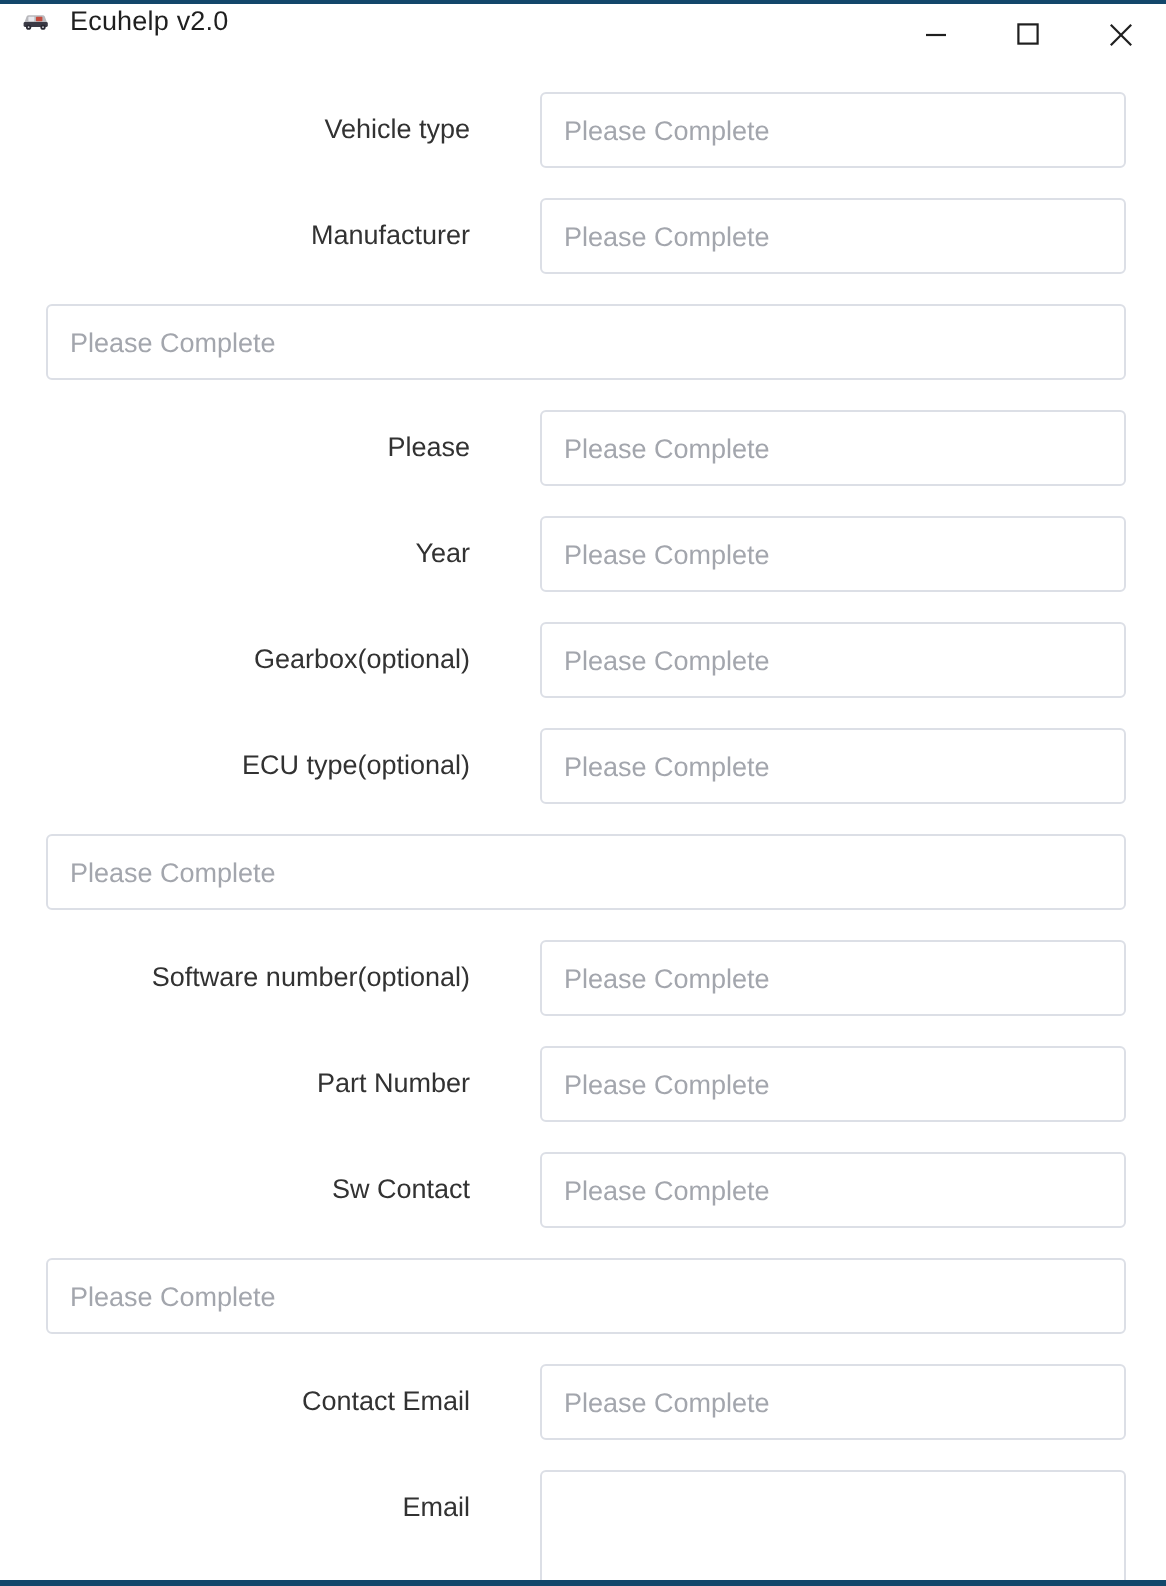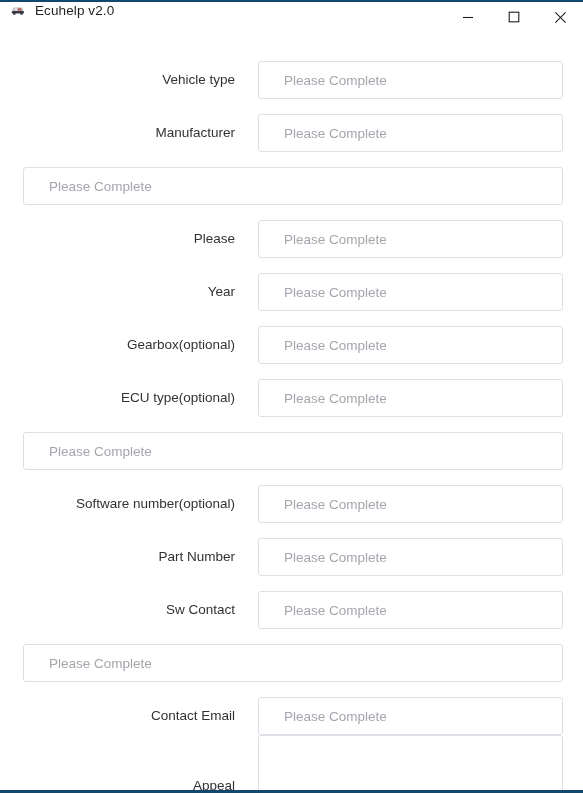--- a/index.html
+++ b/index.html
@@ -74,23 +74,24 @@
   }
   .win-btn svg { display: block; }
 
   
   .form {
     position: relative;
     padding-top: 14px;
   }
   .form-row {
     display: flex;
-    align-items: flex-end;
+    align-items: flex-start;
     height: 53px;
     box-sizing: border-box;
+    gap: 12px;
   }
   .form-row.appeal-row {
     height: auto;
   }
   .form-label {
     width: 235px;
     flex: 0 0 235px;
     text-align: right;
     font-size: 13.5px;
     color: #323232;
@@ -106,21 +107,21 @@
     box-sizing: border-box;
   }
   .text-input {
     display: block;
     width: 100%;
     height: 38px;
     box-sizing: border-box;
     border: 1px solid #dcdfe6;
     border-radius: 3px;
     background: #ffffff;
-    padding: 0 25px;
+    padding: 0 11px;
     font-family: "Liberation Sans", "DejaVu Sans", sans-serif;
     font-size: 13.5px;
     color: #323232;
     outline: none;
   }
   .text-input::placeholder {
     color: #a3a6ad;
     opacity: 1;
   }
   .textarea-input {
@@ -262,20 +263,20 @@
           <input type="text" class="text-input" placeholder="Please Complete" style="">
         </div>
       </div>
       <div class="form-row">
         <div class="form-label">Contact Email</div>
         <div class="field-wrap">
           <input type="text" class="text-input" placeholder="Please Complete" style="">
         </div>
       </div>
       <div class="form-row appeal-row">
-        <div class="form-label">Appeal</div>
+        <div class="form-label">Email</div>
         <div class="field-wrap">
           <textarea class="textarea-input" placeholder="" style=""></textarea>
         </div>
       </div>
     </div>
 
 </div>
 
 </body></html>

